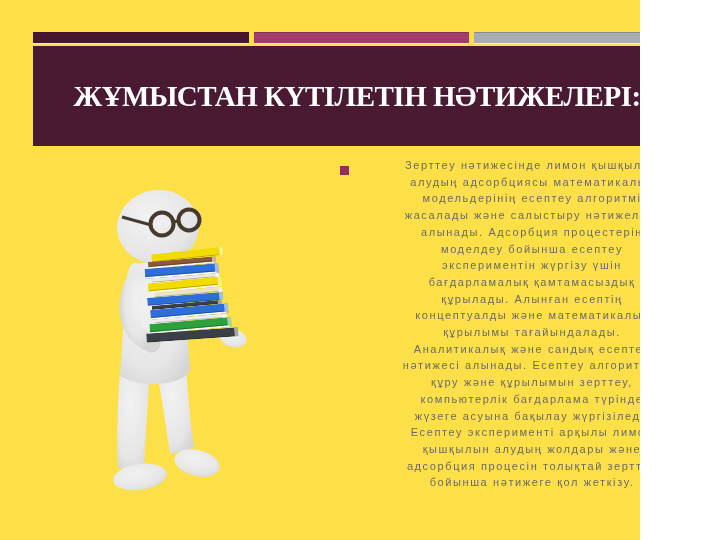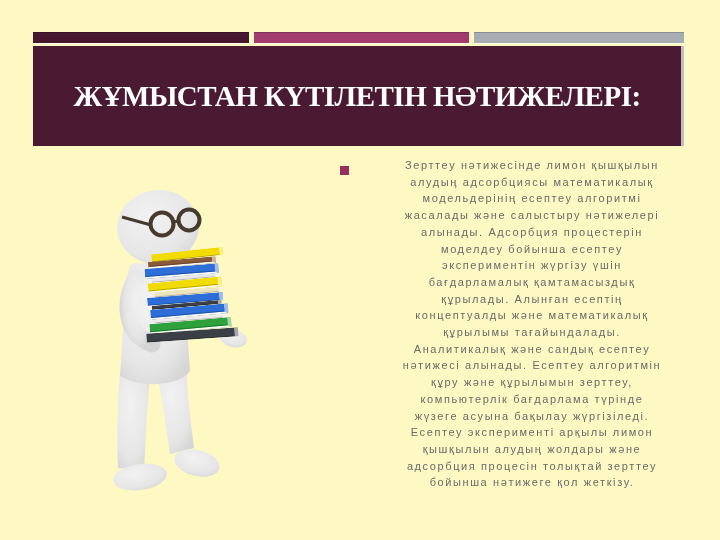--- a/index.html
+++ b/index.html
@@ -1,17 +1,17 @@
 <!DOCTYPE html>
 <html><head>
 <meta charset="utf-8">
 <style>
   html,body{margin:0;padding:0;background:#fff;}
   .slide{
-    position:relative;width:720px;height:540px;background:#fef9c3;
+    position:relative;width:640px;height:540px;background:#fde047;
     overflow:hidden;font-family:"Liberation Sans","DejaVu Sans",sans-serif;
   }
   
   .bars{position:absolute;left:33px;top:32px;width:651px;height:11px;display:flex;gap:5px;}
   .bar{height:11px;box-shadow:0 1px 0 rgba(255,255,255,.55), inset 0 1px 0 rgba(0,0,0,.18);}
   .bar1{width:216px;}
   .bar2{width:215px;}
   .bar3{width:210px;}
   
   .title-banner{

